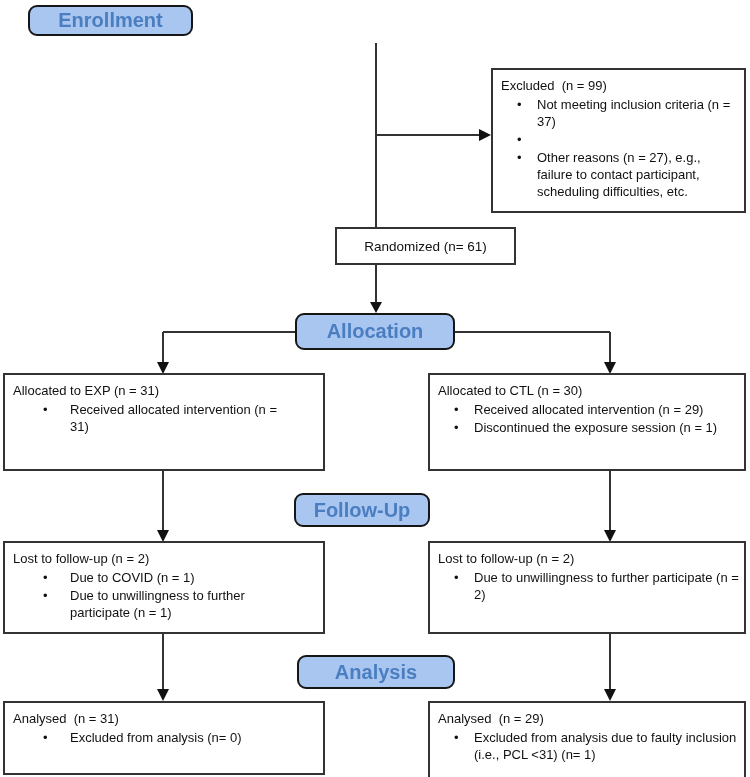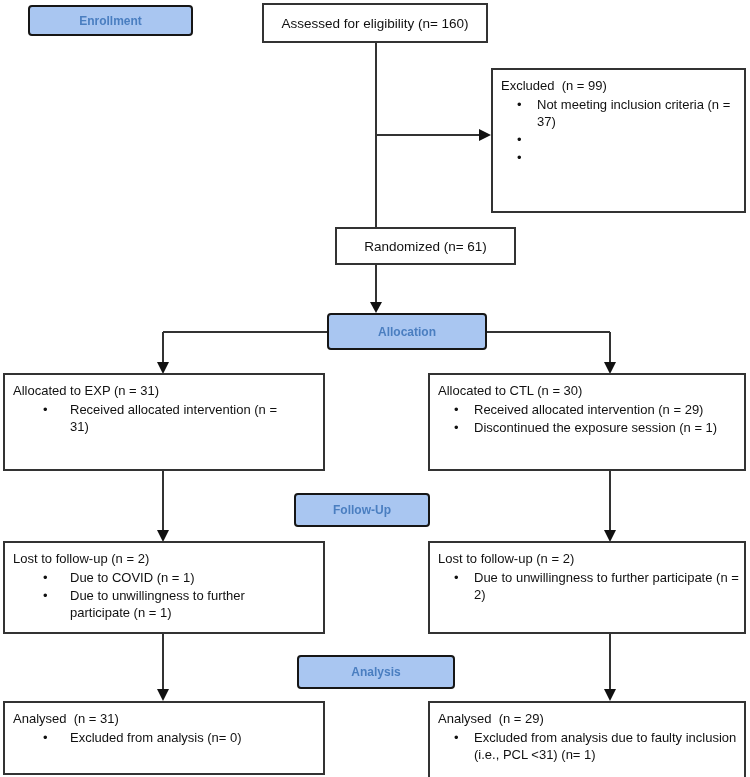--- a/index.html
+++ b/index.html
@@ -30,24 +30,24 @@
   .col-left  .btxt{max-width:228px;}
   .col-right .bullet{margin-left:24px;}
   .col-right .bullet .dot{width:20px;}
   .col-right .btxt{max-width:266px;}
   .excl .bullet{margin-left:24px;}
   .excl .bullet .dot{width:20px;}
   .excl .btxt{max-width:198px;}
   .stage-label{
     position:absolute;z-index:3;
     background:var(--label-fill);
-    border:2px solid #161616;border-radius:4px;
+    border:2px solid #161616;border-radius:9px;
     box-sizing:border-box;
     display:flex;align-items:center;justify-content:center;
-    color:var(--label-text);font-weight:bold;font-size:12px;
+    color:var(--label-text);font-weight:bold;font-size:20px;
   }
 </style>
 </head>
 <body>
 
 <div class="canvas">
 
   <svg class="connectors" width="750" height="777" viewBox="0 0 750 777">
     <g stroke="#333333" stroke-width="2" fill="none">
 
@@ -73,39 +73,37 @@
       <polygon points="163,374 157,362 169,362"></polygon>
       <polygon points="610,374 604,362 616,362"></polygon>
       <polygon points="163,542 157,530 169,530"></polygon>
       <polygon points="610,542 604,530 616,530"></polygon>
       <polygon points="163,701 157,689 169,689"></polygon>
       <polygon points="610,701 604,689 616,689"></polygon>
     </g>
   </svg>
 
   <div class="stage-label" style="left:28px;top:5px;width:165px;height:31px;">Enrollment</div>
-  <div class="stage-label" style="left:295px;top:313px;width:160px;height:37px;margin-left:32px;">Allocation</div>
+  <div class="stage-label" style="left:295px;top:313px;width:160px;height:37px;">Allocation</div>
   <div class="stage-label" style="left:294px;top:493px;width:136px;height:34px;">Follow-Up</div>
   <div class="stage-label" style="left:297px;top:655px;width:158px;height:34px;">Analysis</div>
 
-  <div class="box center" style="left:262px;top:3px;width:226px;height:40px;">
-    <span>Assessed for eligibility (n= 160)</span>
-  </div>
 
   <div class="box excl" style="left:491px;top:68px;width:255px;height:145px;">
     <span class="box-title">Excluded  (n = 99)</span>
     <div class="bullet">
       <span class="dot">•</span>
       <span class="btxt">Not meeting inclusion criteria (n = 37)</span>
     </div>
     <div class="bullet">
       <span class="dot">•</span>
     </div>
     <div class="bullet">
       <span class="dot">•</span>
+      <span class="btxt">Other reasons (n = 27), e.g., failure to contact participant, scheduling difficulties, etc.</span>
     </div>
   </div>
 
   <div class="box center" style="left:287px;top:227px;width:181px;height:38px;margin-left:48px;">
     <span>Randomized (n= 61)</span>
   </div>
 
   <div class="box col-left" style="left:3px;top:373px;width:322px;height:98px;">
     <span class="box-title">Allocated to EXP (n = 31)</span>
     <div class="bullet">

